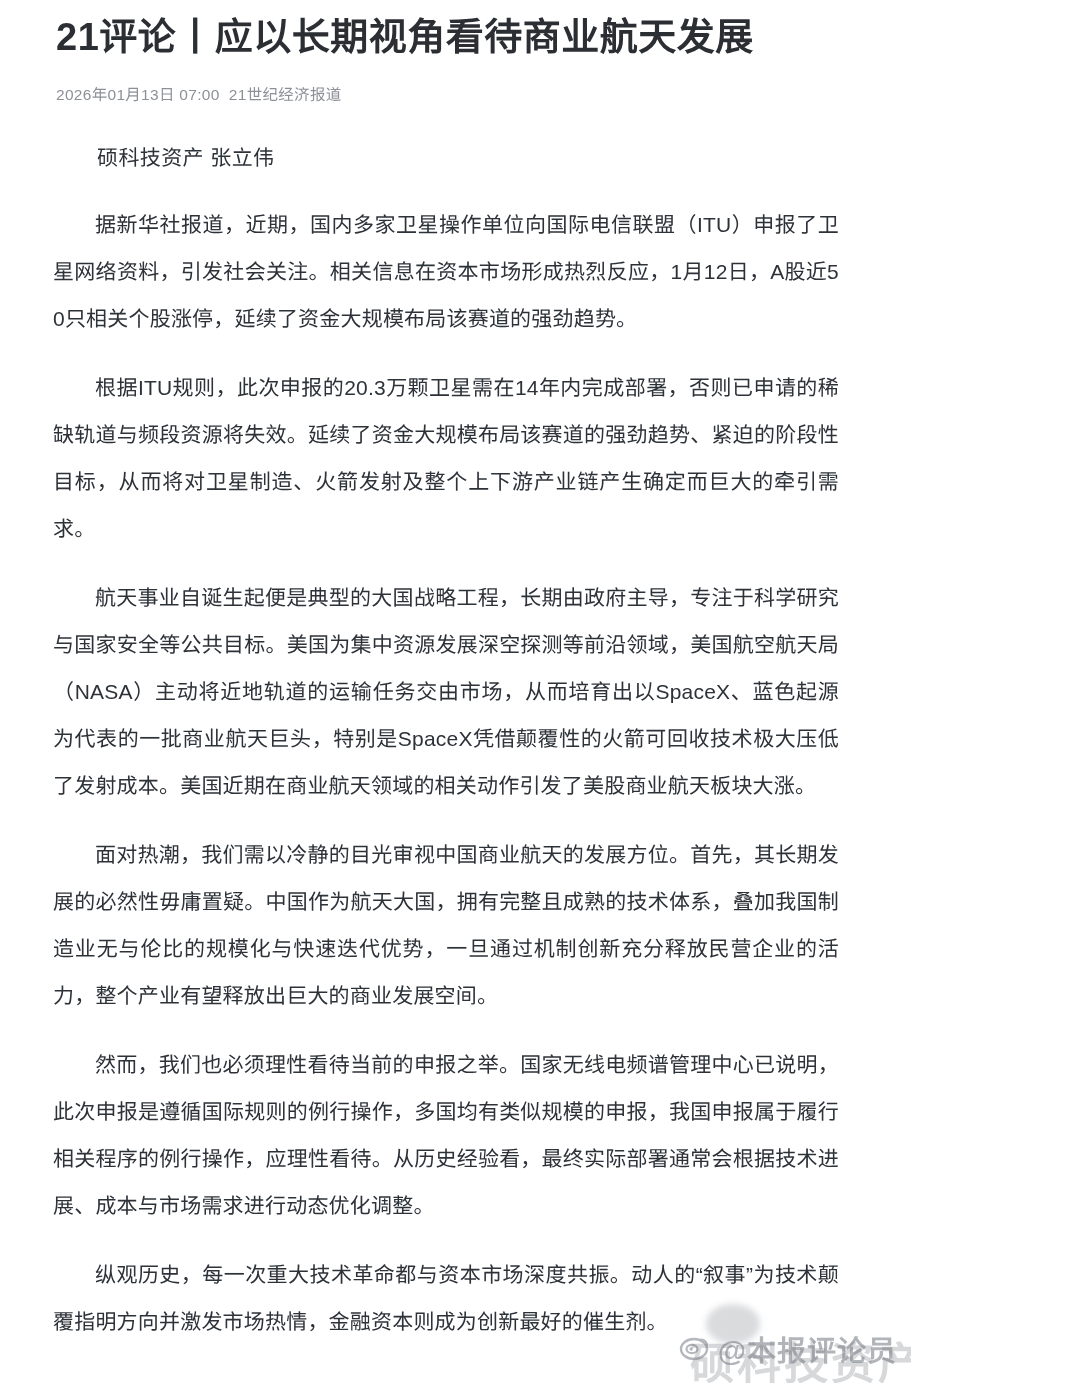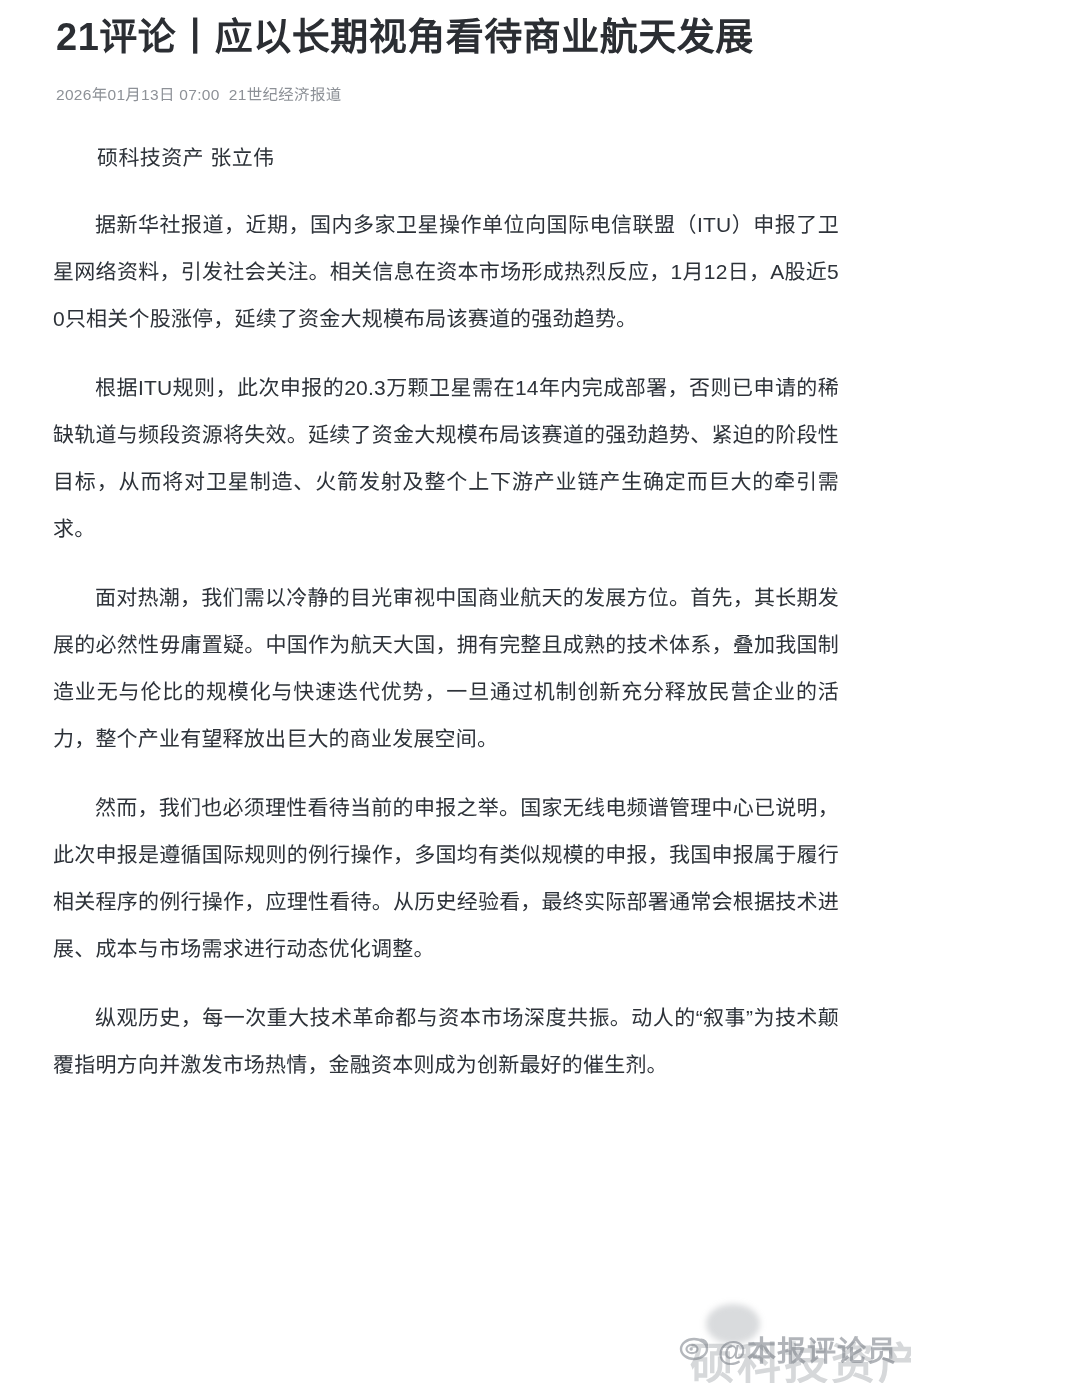--- a/index.html
+++ b/index.html
@@ -141,20 +141,21 @@
     <h1 class="article-title">21评论丨应以长期视角看待商业航天发展</h1>
     <div class="article-meta">2026年01月13日 07:00  21世纪经济报道</div>
   </header>
 
   <section class="article-body">
 
     <p class="byline">硕科技资产 张立伟</p>
 
     <p class="article-paragraph">据新华社报道，近期，国内多家卫星操作单位向国际电信联盟（ITU）申报了卫星网络资料，引发社会关注。相关信息在资本市场形成热烈反应，1月12日，A股近50只相关个股涨停，延续了资金大规模布局该赛道的强劲趋势。</p>
     <p class="article-paragraph">根据ITU规则，此次申报的20.3万颗卫星需在14年内完成部署，否则已申请的稀缺轨道与频段资源将失效。延续了资金大规模布局该赛道的强劲趋势、紧迫的阶段性目标，从而将对卫星制造、火箭发射及整个上下游产业链产生确定而巨大的牵引需求。</p>
+    <p class="article-paragraph">航天事业自诞生起便是典型的大国战略工程，长期由政府主导，专注于科学研究与国家安全等公共目标。美国为集中资源发展深空探测等前沿领域，美国航空航天局（NASA）主动将近地轨道的运输任务交由市场，从而培育出以SpaceX、蓝色起源为代表的一批商业航天巨头，特别是SpaceX凭借颠覆性的火箭可回收技术极大压低了发射成本。美国近期在商业航天领域的相关动作引发了美股商业航天板块大涨。</p>
     <p class="article-paragraph">面对热潮，我们需以冷静的目光审视中国商业航天的发展方位。首先，其长期发展的必然性毋庸置疑。中国作为航天大国，拥有完整且成熟的技术体系，叠加我国制造业无与伦比的规模化与快速迭代优势，一旦通过机制创新充分释放民营企业的活力，整个产业有望释放出巨大的商业发展空间。</p>
     <p class="article-paragraph">然而，我们也必须理性看待当前的申报之举。国家无线电频谱管理中心已说明，此次申报是遵循国际规则的例行操作，多国均有类似规模的申报，我国申报属于履行相关程序的例行操作，应理性看待。从历史经验看，最终实际部署通常会根据技术进展、成本与市场需求进行动态优化调整。</p>
     <p class="article-paragraph">纵观历史，每一次重大技术革命都与资本市场深度共振。动人的“叙事”为技术颠覆指明方向并激发市场热情，金融资本则成为创新最好的催生剂。</p>
 
   </section>
 
   <div class="watermark-blob"></div>
 
   <div class="watermark-large">硕科技资产</div>
 

